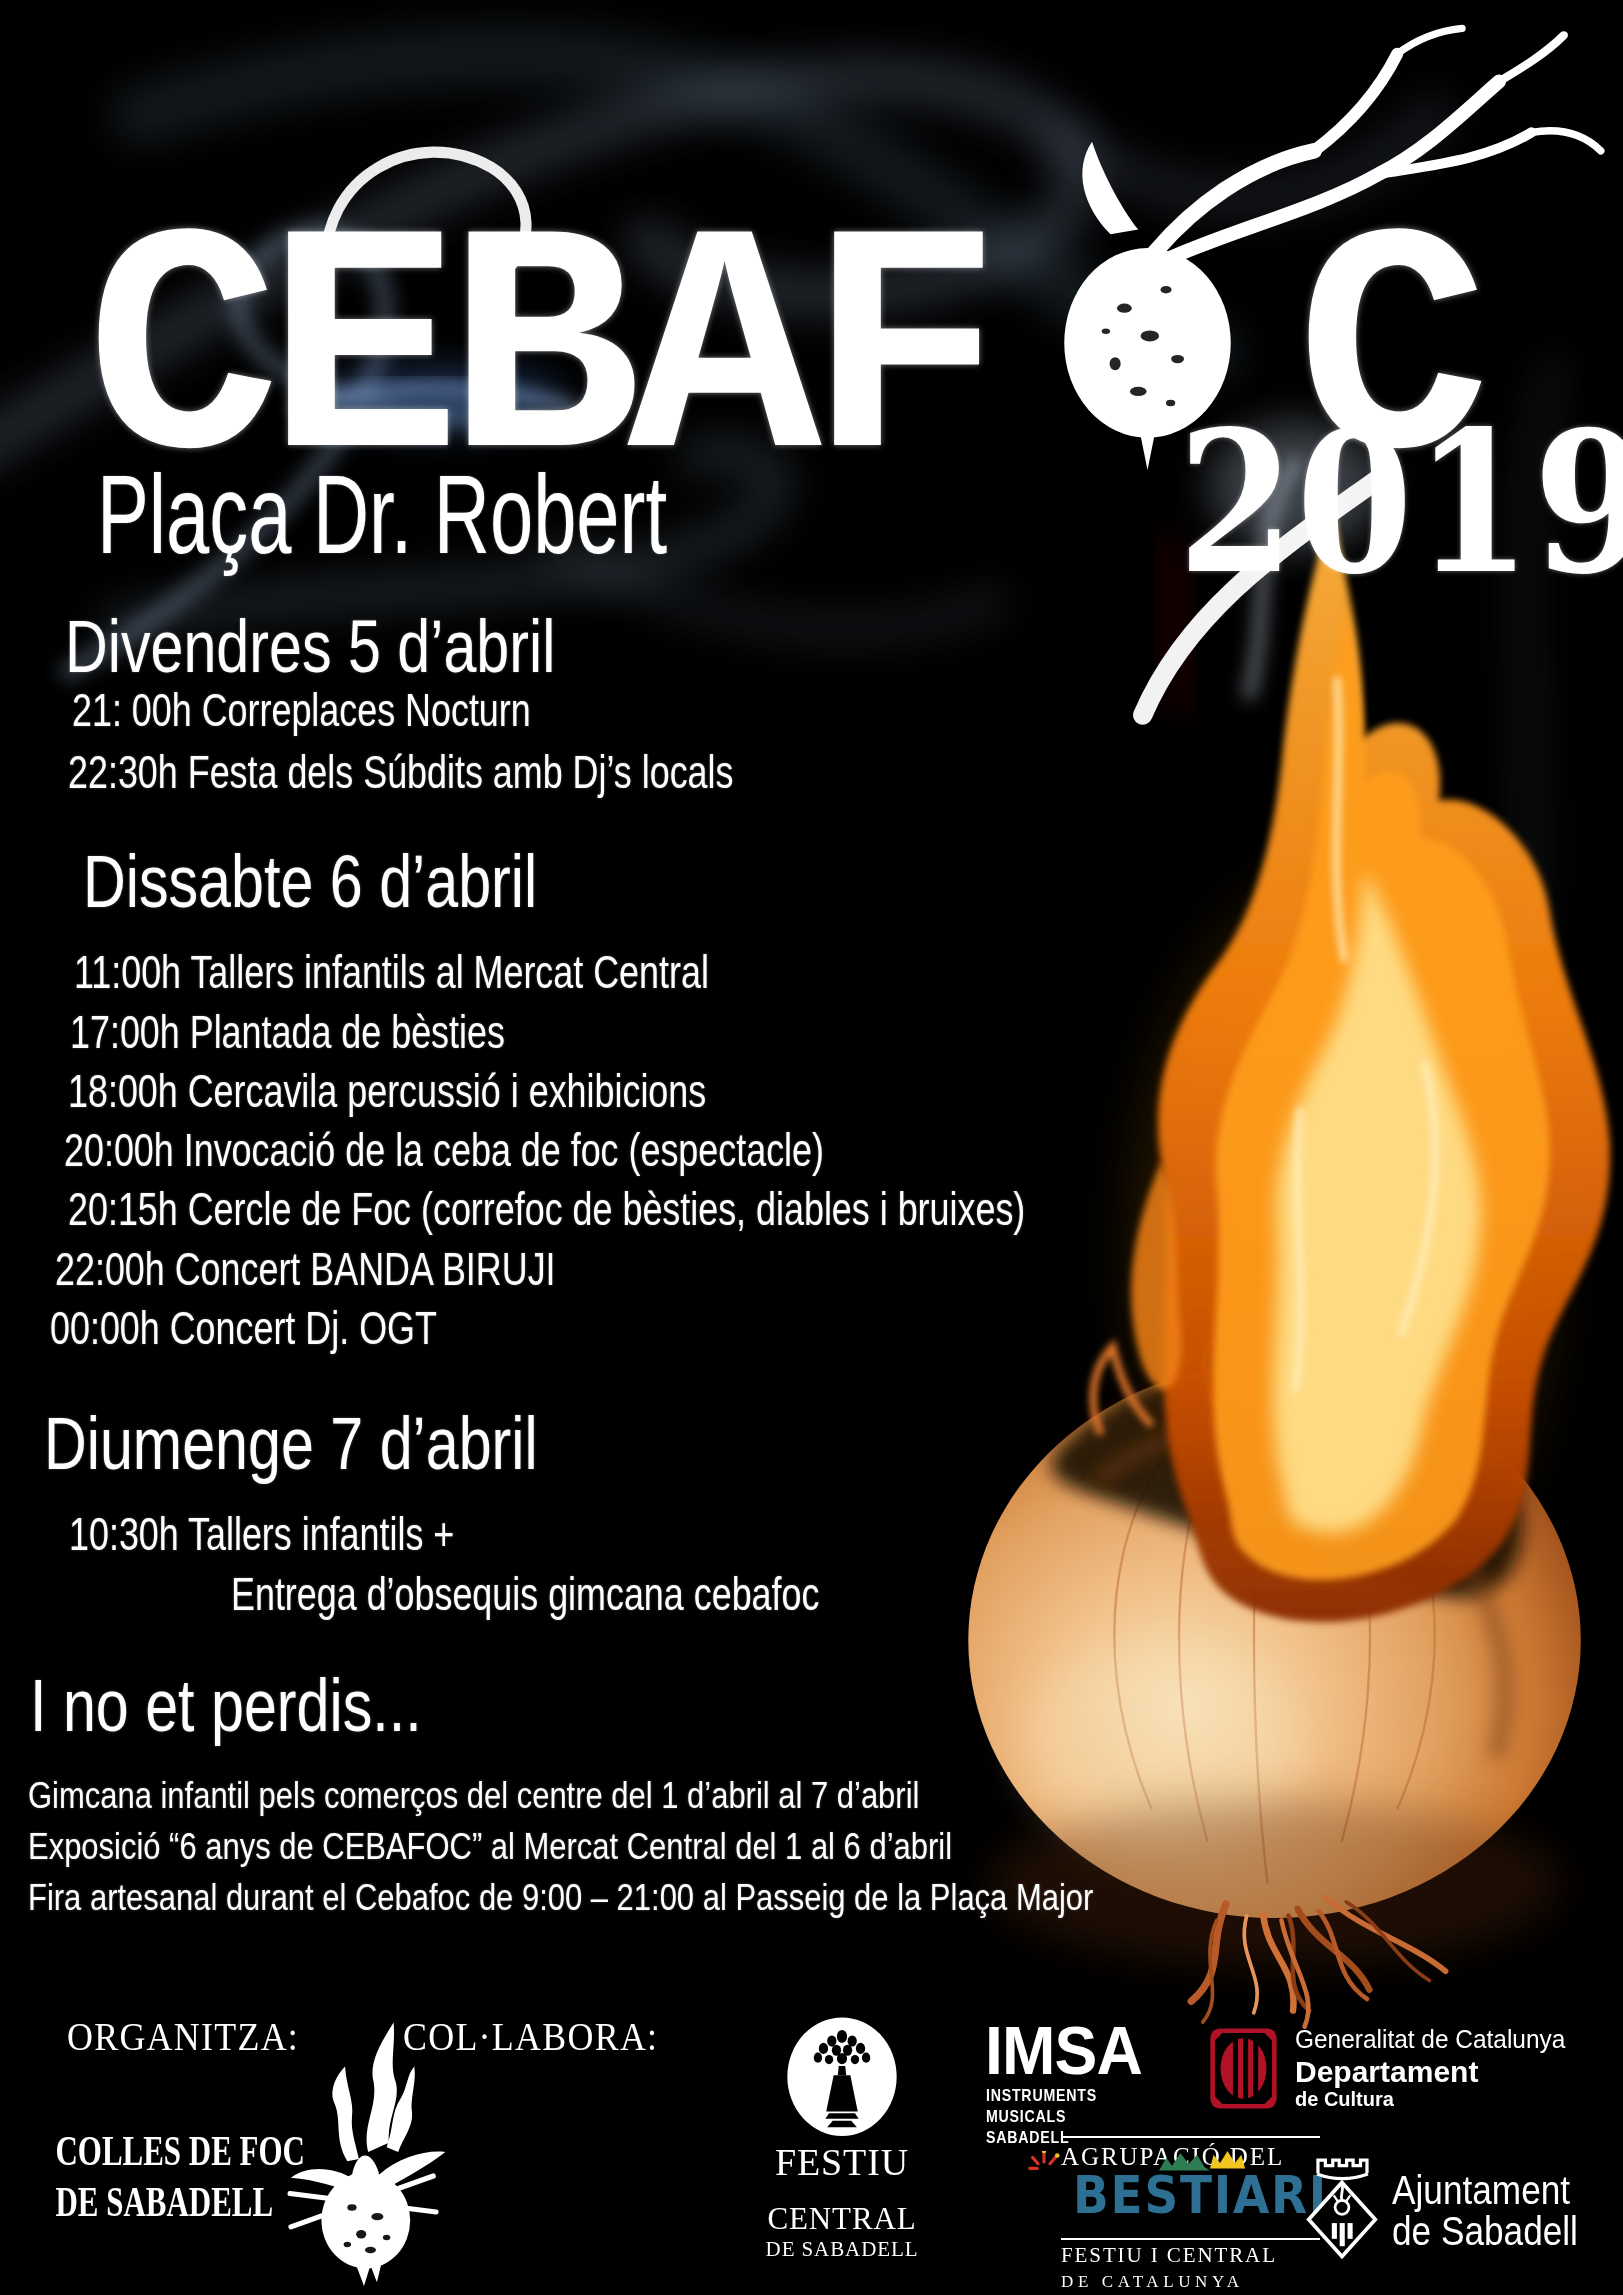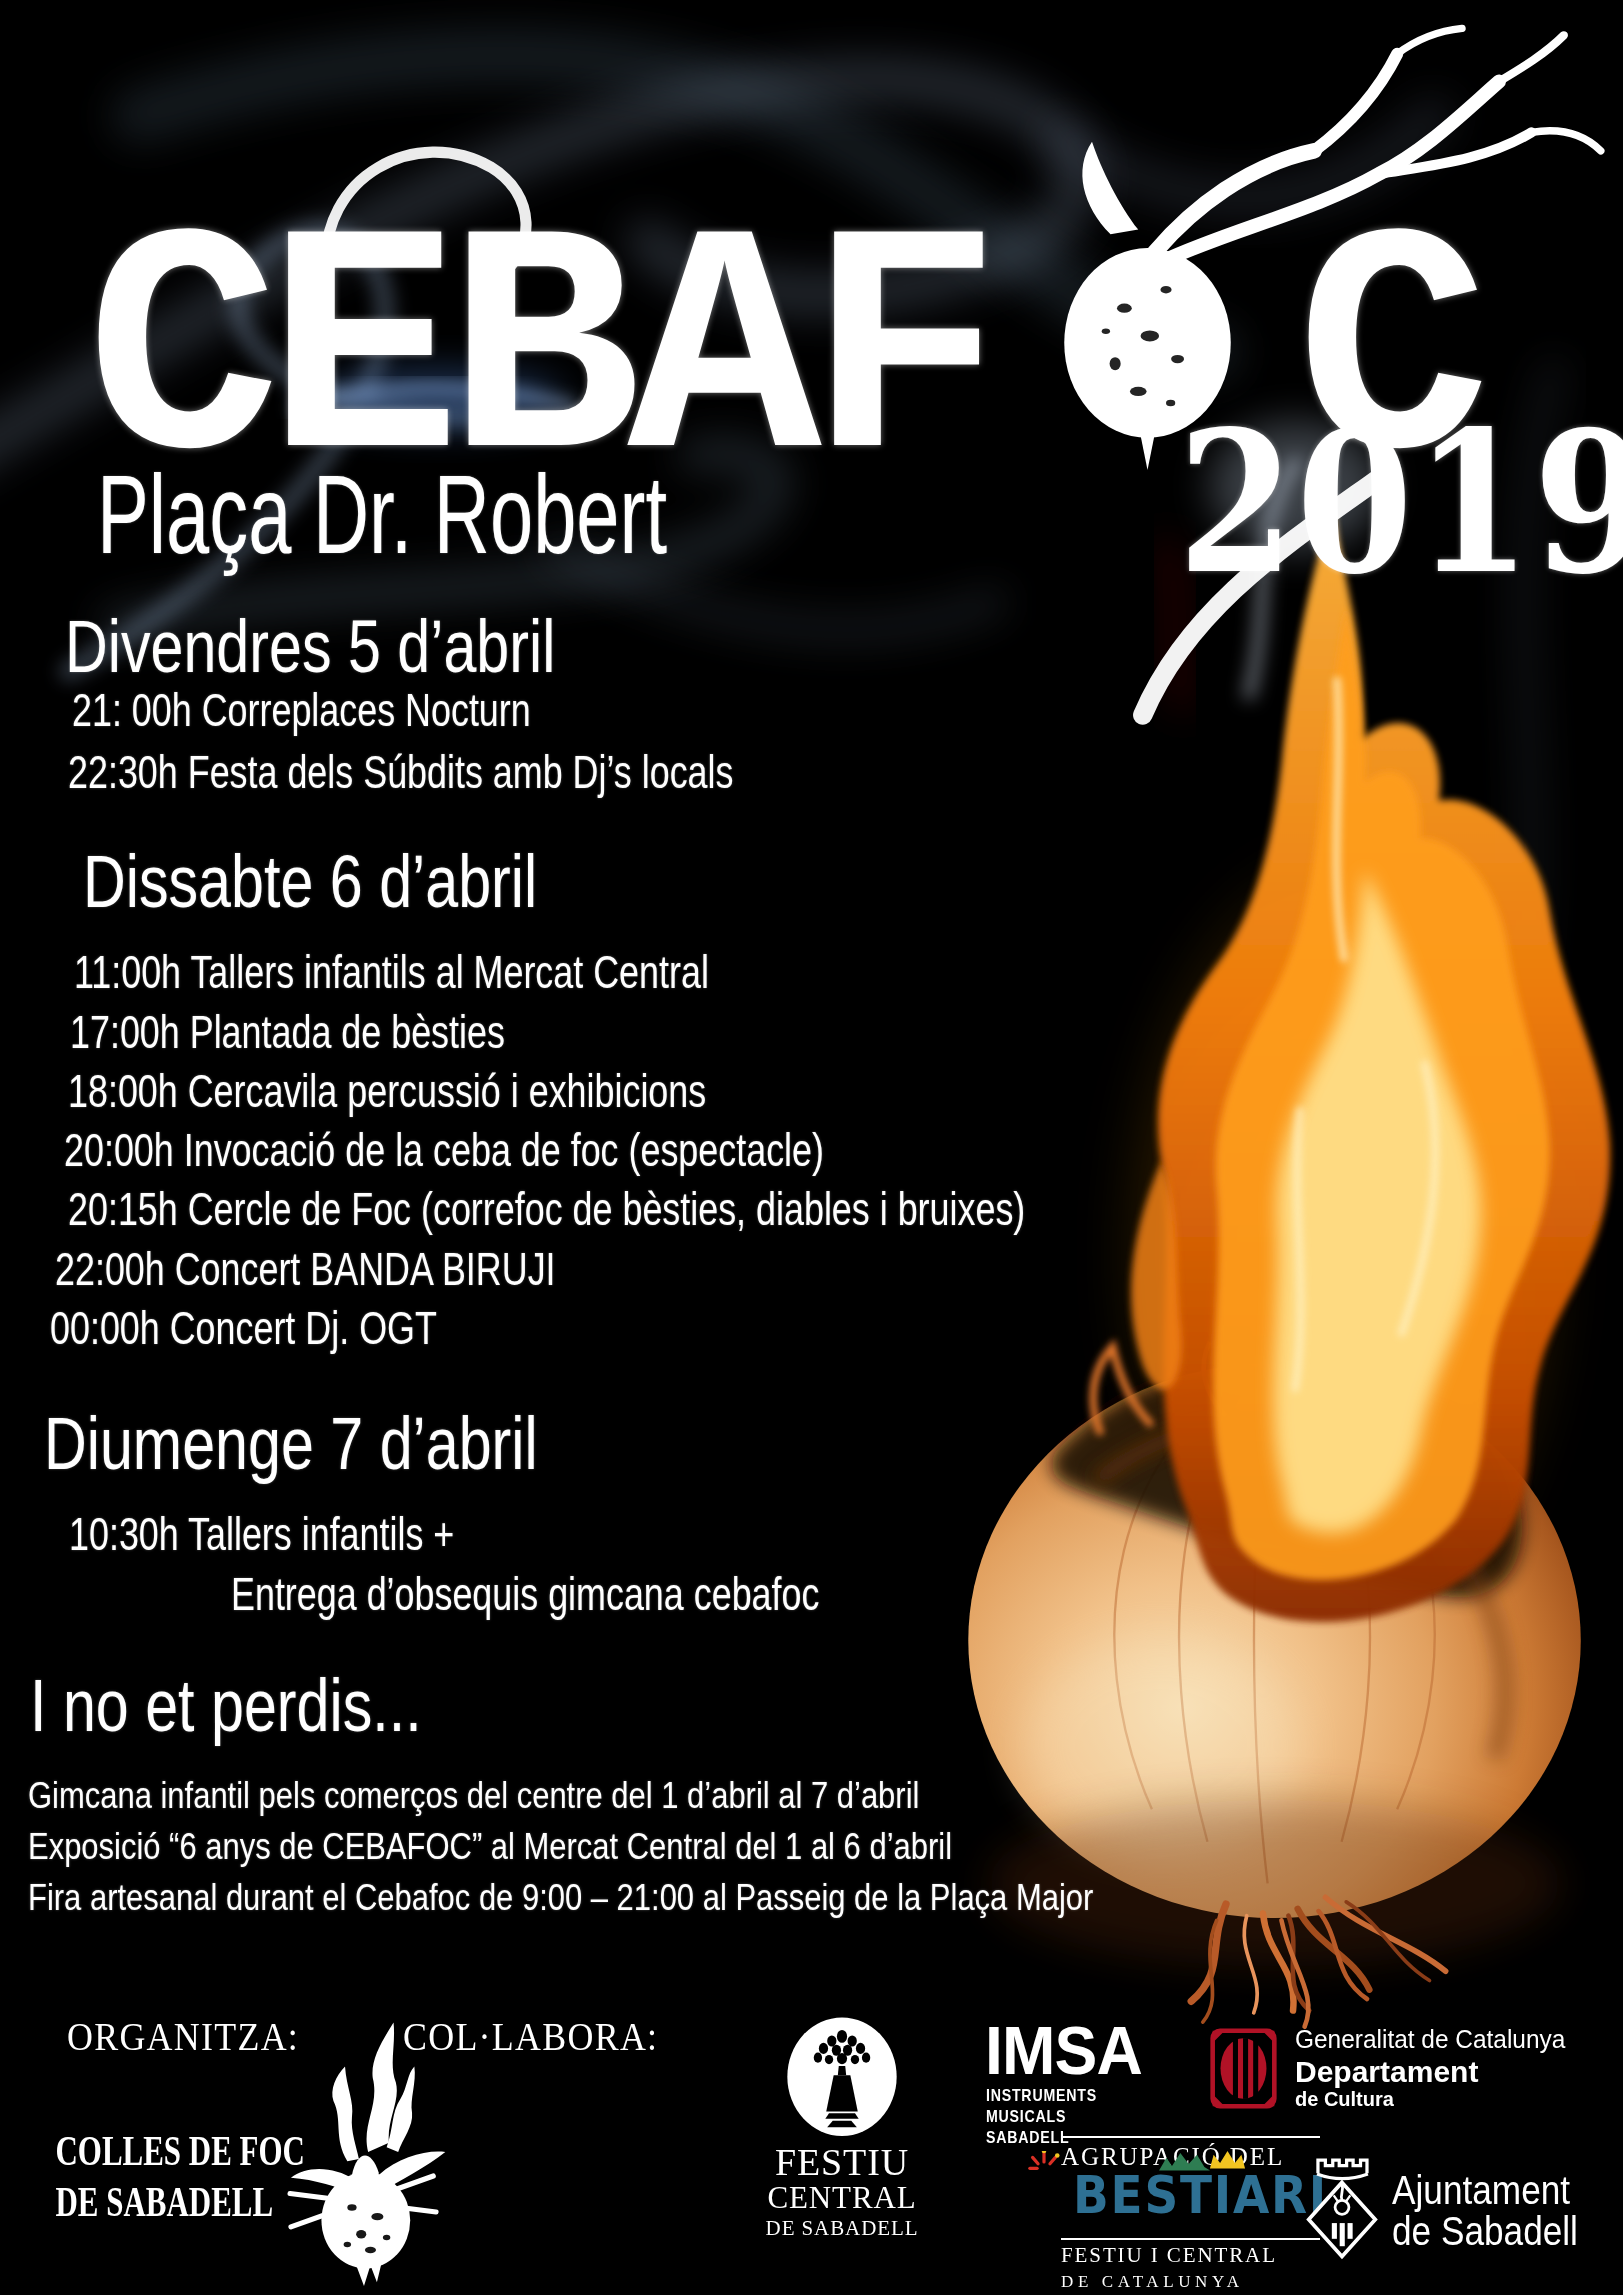--- a/index.html
+++ b/index.html
@@ -255,21 +255,21 @@
       <ellipse cx="162" cy="98" rx="9" ry="10"></ellipse>
         <ellipse cx="218" cy="98" rx="9" ry="10"></ellipse>
       <path d="M183 112 L197 112 L199 132 L181 132 Z"></path>
       <path d="M172 132 L208 132 L224 210 L156 210 Z"></path>
       <path d="M162 214 L218 214 L226 226 L154 226 Z"></path>
       <path d="M170 230 L210 230 L222 244 L158 244 Z"></path>
     </g>
   </svg>
   <div class="abs" style="left:752px;top:2143px;width:180px;text-align:center">
     <div class="serifcaps ctr" style="font-size:38px;letter-spacing:0.9px">FESTIU</div>
-    <div class="serifcaps ctr" style="font-size:31px;letter-spacing:0.9px;margin-top:1px">CENTRAL</div>
+    <div class="serifcaps ctr" style="font-size:31px;letter-spacing:0.9px;margin-top:22px">CENTRAL</div>
     <div class="serifcaps ctr" style="font-size:21px;letter-spacing:0.9px;margin-top:4.6px">DE SABADELL</div>
   </div>
 
   <div class="abs sans bold sx93" style="left:985px;top:2016px;font-size:69px;letter-spacing:-0.9px">IMSA</div>
   <div class="abs sans bold sx85" style="left:986px;top:2088px;font-size:16.7px;letter-spacing:0.9px">INSTRUMENTS</div>
   <div class="abs sans bold sx85" style="left:986px;top:2109px;font-size:16.7px;letter-spacing:0.9px">MUSICALS</div>
   <div class="abs sans bold sx85" style="left:986px;top:2130px;font-size:16.7px;letter-spacing:0.9px">SABADELL</div>
 
   <div class="rule" style="left:1061px;top:2136px;width:259px"></div>
   <div class="abs serifcaps" style="left:1061px;top:2144px;font-size:25px;letter-spacing:1.9px">AGRUPACIÓ DEL</div>

